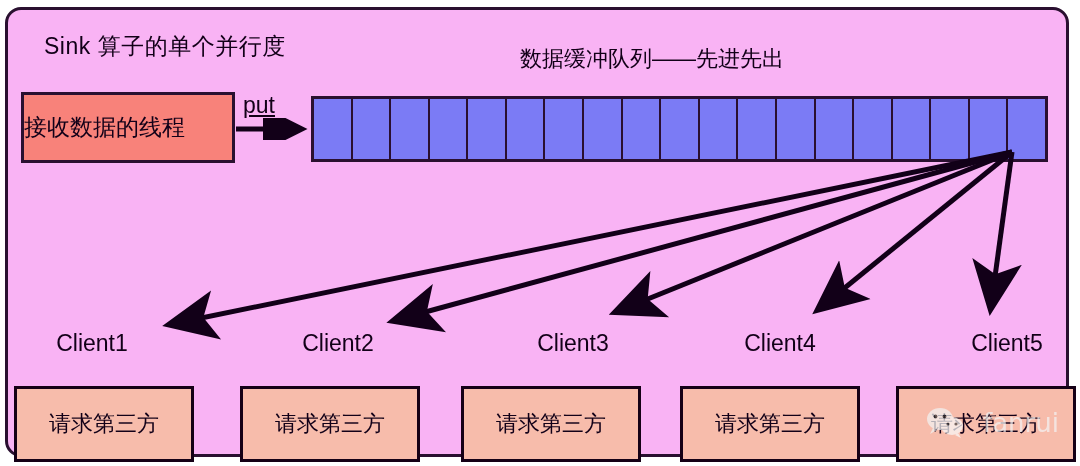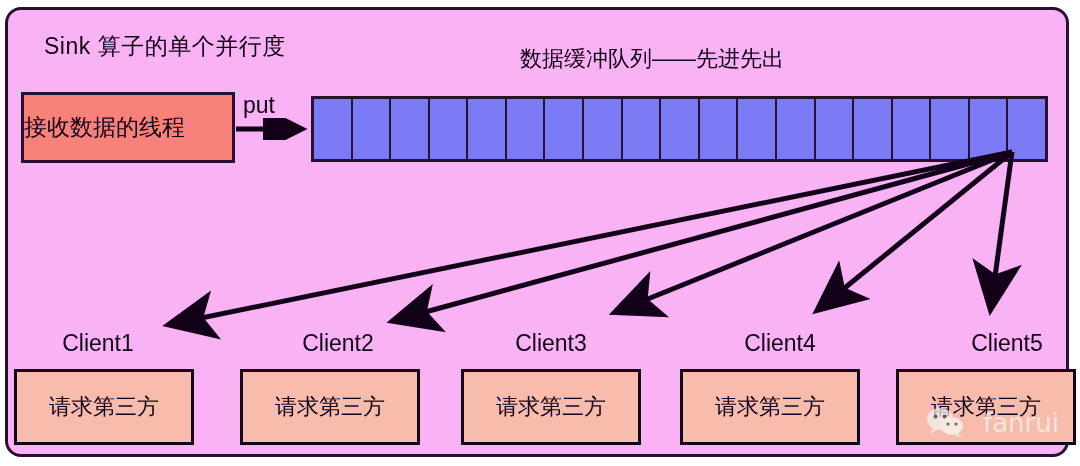--- a/index.html
+++ b/index.html
@@ -62,20 +62,21 @@
     font-size: 23px;
     color: #120018;
   }
   
   #put-label {
     position: absolute;
     left: 235px;
     top: 82px;
     font-size: 23px;
     color: #120018;
+    text-decoration: underline;
   }
   
   #put-arrow {
     position: absolute;
     left: 228px;
     top: 108px;
     width: 75px;
     height: 22px;
   }
   
@@ -115,21 +116,21 @@
     top: 330px;
     font-size: 23px;
     color: #120018;
     text-align: center;
     white-space: nowrap;
     transform: translateX(-50%);
   }
   
   .client-box {
     position: absolute;
-    top: 369px;
+    top: 386px;
     width: 180px;
     height: 76px;
     box-sizing: border-box;
     background: #F7BCAB;
     border: 3px solid #150016;
     display: flex;
     align-items: center;
     justify-content: center;
     font-size: 22px;
     color: #120018;
@@ -212,23 +213,23 @@
     </defs>
     <g stroke="#120018" stroke-width="5" fill="none" marker-end="url(#fanhead)">
       <line x1="1012" y1="152" x2="172" y2="324"></line>
       <line x1="1012" y1="152" x2="396" y2="320"></line>
       <line x1="1012" y1="152" x2="618" y2="311"></line>
       <line x1="1012" y1="152" x2="820" y2="308"></line>
       <line x1="1012" y1="152" x2="991" y2="306"></line>
     </g>
   </svg>
 
-  <div class="client-label" style="left:98px">Client1</div>
+  <div class="client-label" style="left:92px">Client1</div>
   <div class="client-label" style="left:338px">Client2</div>
-  <div class="client-label" style="left:551px">Client3</div>
+  <div class="client-label" style="left:573px">Client3</div>
   <div class="client-label" style="left:780px">Client4</div>
   <div class="client-label" style="left:1007px">Client5</div>
 
   <div class="client-box" style="left:104px">
     <span>请求第三方</span>
   </div>
   <div class="client-box" style="left:330px">
     <span>请求第三方</span>
   </div>
   <div class="client-box" style="left:551px">

